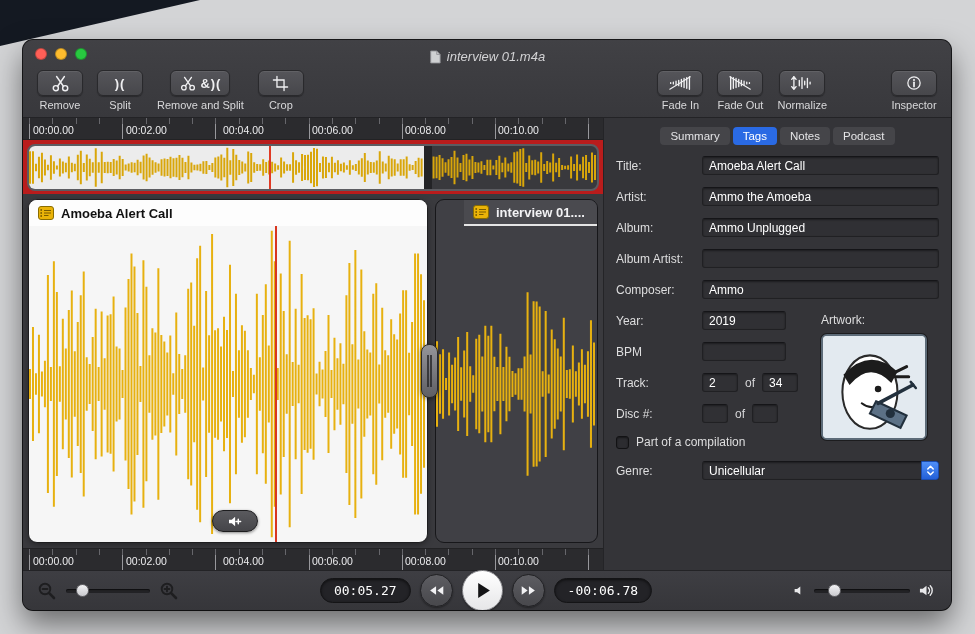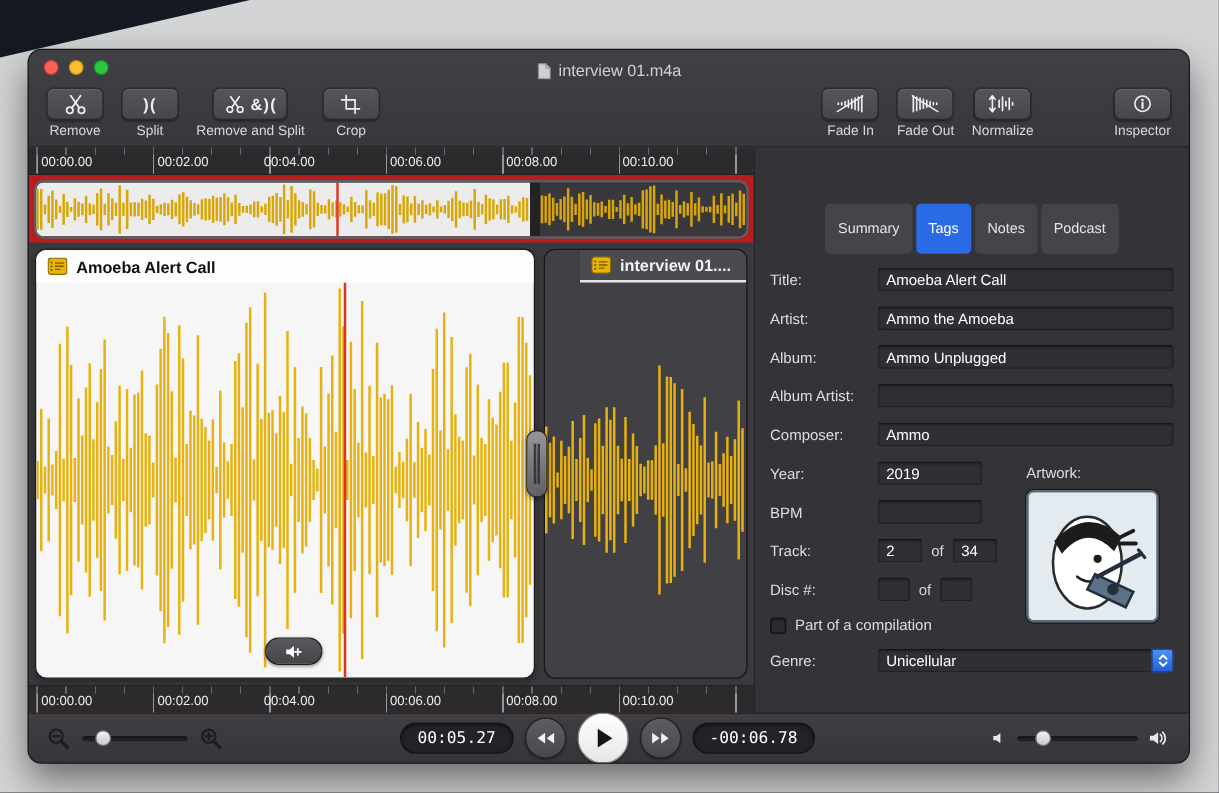--- a/index.html
+++ b/index.html
@@ -24,21 +24,21 @@
     box-shadow: 0 14px 30px rgba(0,0,0,.5), 0 0 0 1px #1a1a1c;
     display: flex; flex-direction: column;
     overflow: hidden;
   }
   
   .header { background: linear-gradient(#414145,#38383c); border-bottom: 1px solid #232326; }
   .titlebar { height: 28px; display: flex; align-items: center; position: relative; }
   .lights { position: absolute; left: 12px; top: 8px; display: flex; gap: 8px; }
   .light { width: 12px; height: 12px; border-radius: 50%; border: 1px solid rgba(0,0,0,.25); }
   .title-center { margin: 0 auto; display: flex; align-items: flex-end; gap: 6px;
-    color: #d2d2d4; font-size: 13px; padding-top: 4px; }
+    color: #d2d2d4; font-size: 13px; padding-top: 4px; font-style: italic; }
   .toolbar { height: 49px; display: flex; align-items: flex-start; padding: 2px 14px 0; }
   .tgroup { display: flex; gap: 14px; }
   .tbtn { display: flex; flex-direction: column; align-items: center; color: #d8d8da; font-size: 11px; cursor: default; }
   .ibox {
     min-width: 46px; height: 26px; padding: 0 8px;
     background: linear-gradient(#55555a,#47474b);
     border: 1px solid #29292c; border-radius: 6px;
     display: flex; align-items: center; justify-content: center; gap: 3px;
     box-shadow: inset 0 1px 0 rgba(255,255,255,.07), 0 1px 1px rgba(0,0,0,.3);
     color: #efeff1;
@@ -57,21 +57,21 @@
       repeating-linear-gradient(90deg, #66666b 0 1px, transparent 1px 23.3px),
       repeating-linear-gradient(90deg, #98989c 0 1px, transparent 1px 93.2px);
     background-size: 100% 6px, 100% 22px;
     background-position: 6px top, 6px top;
     background-repeat: no-repeat, no-repeat;
   }
   .ruler.rtop { border-bottom: 1px solid #222224; }
   .ruler.rbottom { border-top: 1px solid #222224; }
   .rlabel { position: absolute; top: 6px; }
   .rlabel:nth-of-type(1){ left: 10px; } .rlabel:nth-of-type(2){ left: 103px; }
-  .rlabel:nth-of-type(3){ left: 188px; } .rlabel:nth-of-type(4){ left: 289px; }
+  .rlabel:nth-of-type(3){ left: 200px; } .rlabel:nth-of-type(4){ left: 289px; }
   .rlabel:nth-of-type(5){ left: 382px; } .rlabel:nth-of-type(6){ left: 475px; }
   .overviewWrap { padding: 4px 4px 3px; }
   .overview {
     position: relative; height: 47px;
     border: 2px solid #5c5c61; border-radius: 8px;
     background: #39393d; overflow: hidden;
   }
   .ov-white { position: absolute; left: 0; top: 0; bottom: 0; width: 69.5%; background: #ececec; }
   .ov-gap { position: absolute; left: 69.5%; top: 0; bottom: 0; width: 1.4%; background: #232326; }
   .ov-playhead { position: absolute; left: 42.2%; top: 0; bottom: 0; width: 2px; background: #e03a24; }
@@ -109,22 +109,22 @@
     background: #404045; border: 1px solid #17171a; border-radius: 9px;
     overflow: hidden; display: flex; flex-direction: column;
   }
   .clip2 .chead { color: #f2f2f4; background: #4a4a4f; border-bottom: 2px solid #e5e5e5; margin-left: 28px; }
   
   .panel {
     width: 348px; background: #343438; border-left: 1px solid #242427;
     display: flex; flex-direction: column; padding: 9px 12px 6px;
   }
   .tabs { display: flex; justify-content: center; gap: 3px; margin-bottom: 11px; }
-  .tab { padding: 14px 10px; font-size: 11.5px; color: #e4e4e6; background: #454549;
-    border-radius: 4px; cursor: default; margin-top: 36px; }
+  .tab { padding: 3px 10px; font-size: 11.5px; color: #e4e4e6; background: #454549;
+    border-radius: 4px; cursor: default; }
   .tab.sel { background: #2a6ae4; color: #fff; text-align: center; }
   .frow { display: flex; align-items: center; margin-bottom: 12px; }
   .flabel { width: 86px; font-size: 12px; color: #dededf; flex-shrink: 0; }
   .ffield {
     flex: 1; height: 19px; background: #303034;
     border: 1px solid #202023; border-top-color: #151518;
     border-radius: 3px; color: #fff; font-size: 12px; padding: 0 6px;
     display: flex; align-items: center;
     box-shadow: inset 0 1px 2px rgba(0,0,0,.4);
   }

